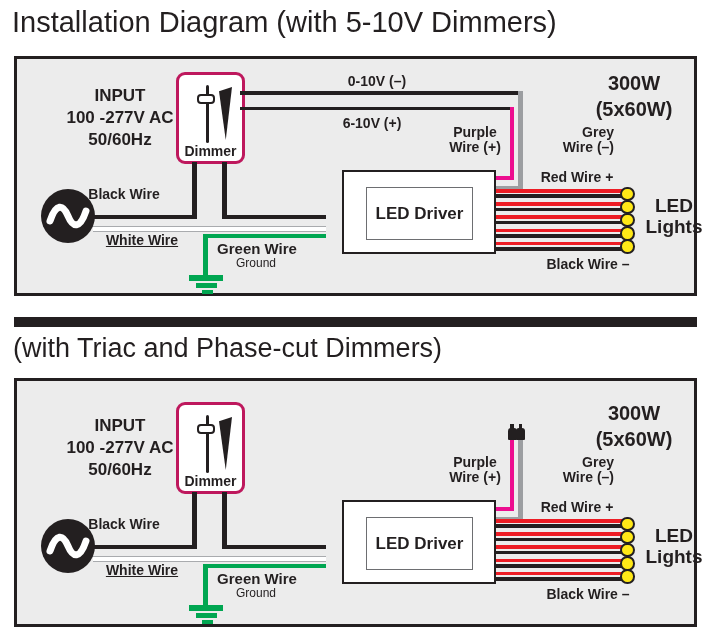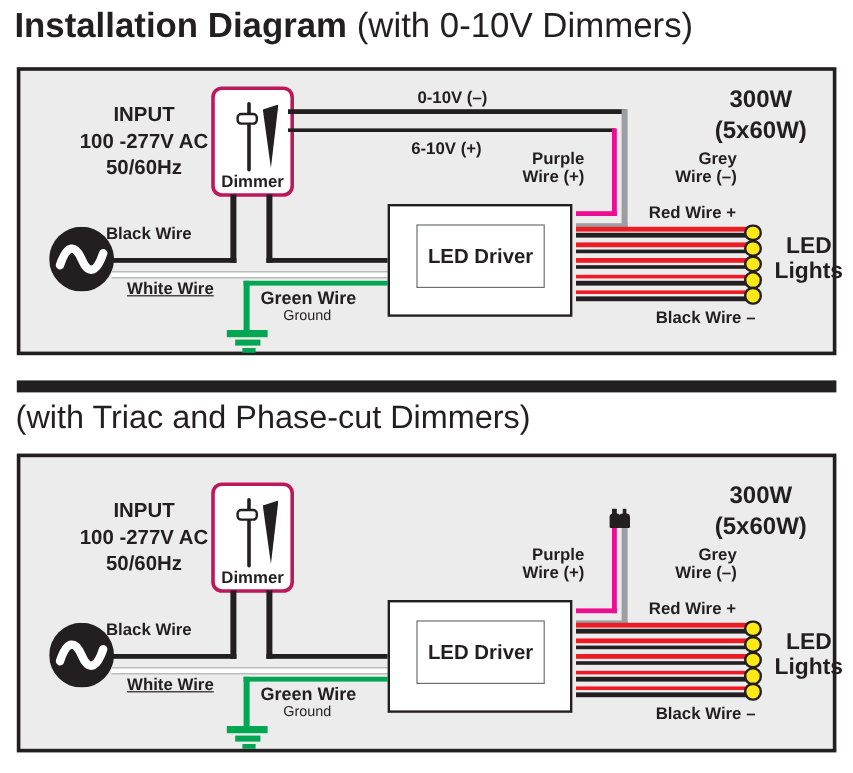--- a/index.html
+++ b/index.html
@@ -1,21 +1,21 @@
 <!DOCTYPE html>
 <html><head>
 <meta charset="utf-8">
 <style>
   html,body{margin:0;padding:0;background:#ffffff;}
   body{width:711px;height:644px;position:relative;overflow:hidden;
        font-family:"Liberation Sans","DejaVu Sans",sans-serif;color:#231f20;}
 
   
   .main-title{position:absolute;left:12px;top:4px;font-size:29px;line-height:36px;white-space:nowrap;}
-  .main-title .b{font-weight:700;}
+  .main-title .b{font-weight:400;}
   .section-title{position:absolute;left:13px;top:333px;font-size:27px;font-weight:400;white-space:nowrap;text-align:right;}
   .divider{position:absolute;left:14px;top:317px;width:683px;height:9.5px;background:#231f20;}
 
   
   .panel{position:absolute;left:14px;width:683px;background:#ececec;border:3px solid #231f20;box-sizing:border-box;}
   .panel.d1{top:56px;height:240px;}
   .panel.d2{top:378px;height:249px;}
   .content{position:absolute;left:0;top:0;width:677px;height:100%;}
   .d2 .content{top:8px;}
 
@@ -49,21 +49,21 @@
   .gnd1{left:172px;top:216px;width:34px;height:5.5px;background:#00a651;}
   .gnd2{left:179px;top:224px;width:21px;height:5px;background:#00a651;}
   .gnd3{left:184.5px;top:230.5px;width:11px;height:4.5px;background:#00a651;}
 
   .black-wire-lbl{left:57px;top:128px;width:100px;}
   .white-wire-lbl{left:75px;top:174px;width:100px;text-decoration:underline;}
   .green-wire-lbl{left:190px;top:182px;width:100px;font-size:15px;}
   .ground-lbl{left:189px;top:197px;width:100px;font-size:12px;font-weight:400;}
 
   
-  .driver{left:306px;top:111px;width:154px;height:94px;background:#fff;border:2.5px solid #231f20;box-sizing:border-box;z-index:2;padding-left:12px;}
+  .driver{left:325px;top:111px;width:154px;height:84px;background:#fff;border:2.5px solid #231f20;box-sizing:border-box;z-index:2;padding-left:12px;}
   .driver .inner{position:absolute;left:22px;top:15px;width:105px;height:51px;border:1.6px solid #6d6e71;
                  display:flex;align-items:center;justify-content:center;font-size:17px;font-weight:700;}
 
   
   .ztm-wire{left:223px;top:31.5px;width:282px;height:4px;}
   .ztp-wire{left:223px;top:48px;width:273px;height:2.6px;}
   .ztm-lbl{left:300px;top:15px;width:120px;font-weight:600;}
   .ztp-lbl{left:295px;top:57px;width:120px;font-weight:600;}
   .grey-v1{left:501px;top:31.5px;width:4.5px;height:99.5px;background:#9c9ea1;}
   .grey-h1{left:463px;top:126.5px;width:43px;height:4.5px;background:#9c9ea1;}
@@ -73,42 +73,42 @@
   
   .mag-v2{left:493px;top:50px;width:4px;height:72px;background:#ec0e8f;}
   .mag-h2{left:463px;top:118px;width:34px;height:4px;background:#ec0e8f;}
   .grey-v2{left:501px;top:50px;width:4.5px;height:82px;background:#9c9ea1;}
   .grey-h2{left:463px;top:128px;width:43px;height:4.5px;background:#9c9ea1;}
   .cap{position:absolute;width:9px;height:12px;background:#231f20;border-radius:3px 3px 1px 1px;}
   .cap::before{content:"";position:absolute;left:2.7px;top:-4px;width:3.5px;height:4.5px;background:#231f20;}
   .cap.p{left:490.5px;top:39px;}
   .cap.g{left:499px;top:39px;}
 
-  .purple-lbl{left:390px;top:66px;width:80px;text-align:right;}
+  .purple-lbl{left:418px;top:66px;width:80px;}
   .greyw-lbl{left:517px;top:66px;width:80px;text-align:right;}
 
   
   .bundle{left:463px;top:130px;width:144px;height:70px;z-index:1;}
   .pair{position:absolute;left:0;width:100%;height:9px;}
   .pair .r{position:absolute;left:0;top:0;width:100%;height:3.6px;background:#ed1c24;}
   .pair .k{position:absolute;left:0;top:5.4px;width:100%;height:3.6px;background:#231f20;}
   .leds{left:603px;top:127.5px;width:16px;height:72px;z-index:2;}
   .led{position:absolute;left:0;width:14.5px;height:14.5px;border-radius:50%;background:#ffe817;
        border:2px solid #231f20;box-sizing:border-box;}
 
   .red-wire-lbl{left:500px;top:111px;width:120px;}
   .blackneg-lbl{left:511px;top:198px;width:120px;}
   .ledlights-lbl{left:617px;top:136px;width:80px;font-size:19px;line-height:21px;}
   .power-lbl{left:548px;top:11px;width:138px;font-size:20px;line-height:26px;}
 </style>
 </head>
 <body>
 
 <div class="main-title">
-  <span class="b">Installation Diagram</span><span> (with 0-10V Dimmers)</span>
+  <span class="b">Installation Diagram</span><span> (with 5-10V Dimmers)</span>
 </div>
 
 <div class="panel d1">
  <div class="content">
   <div class="lbl input-lbl">
     <div>INPUT</div>
     <div>100 -277V AC</div>
     <div>50/60Hz</div>
   </div>
 

